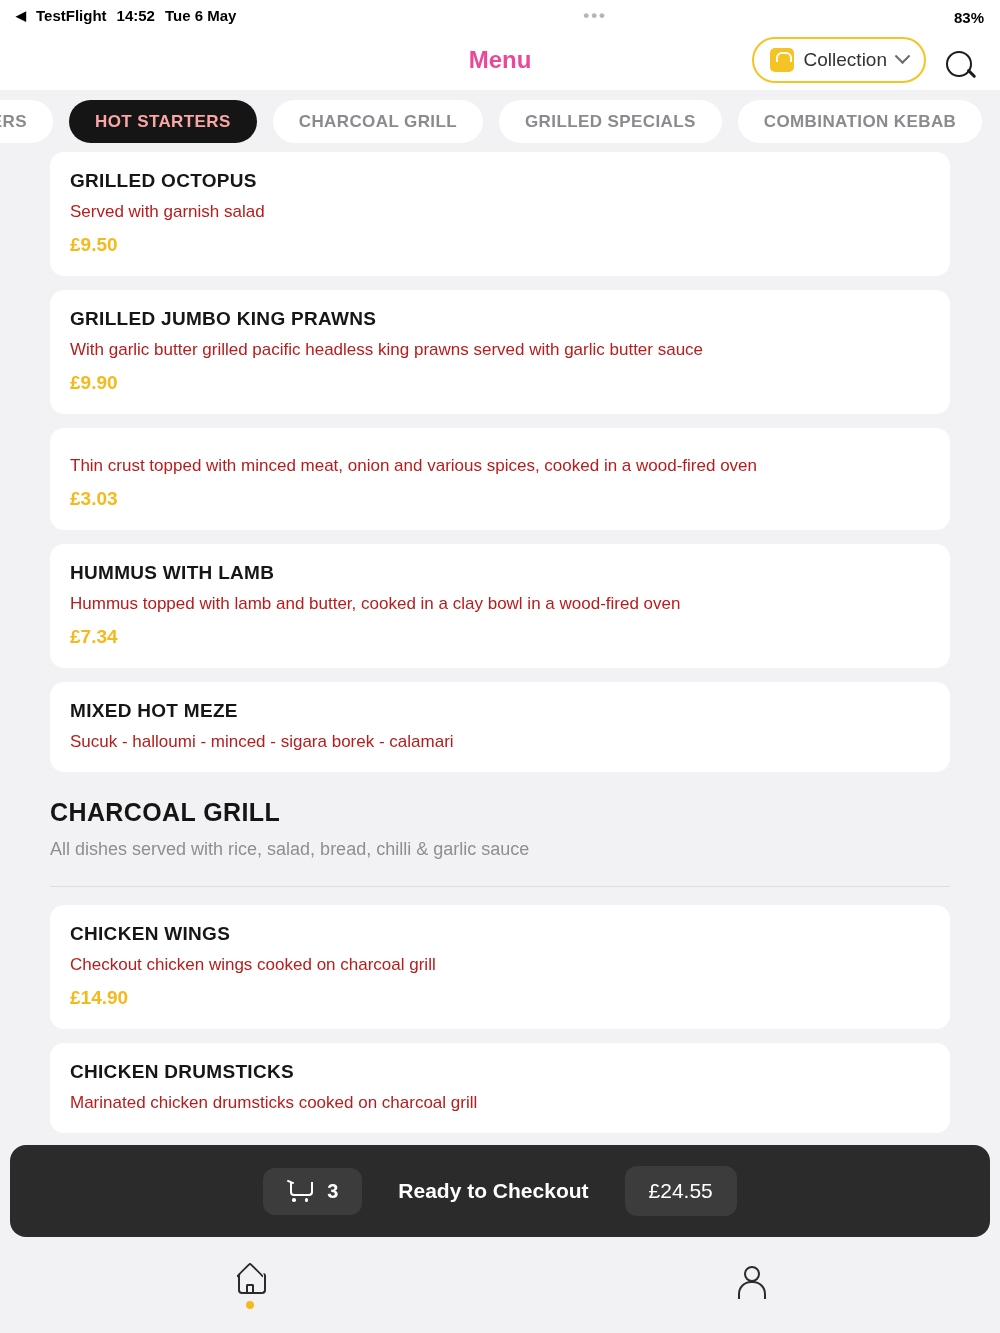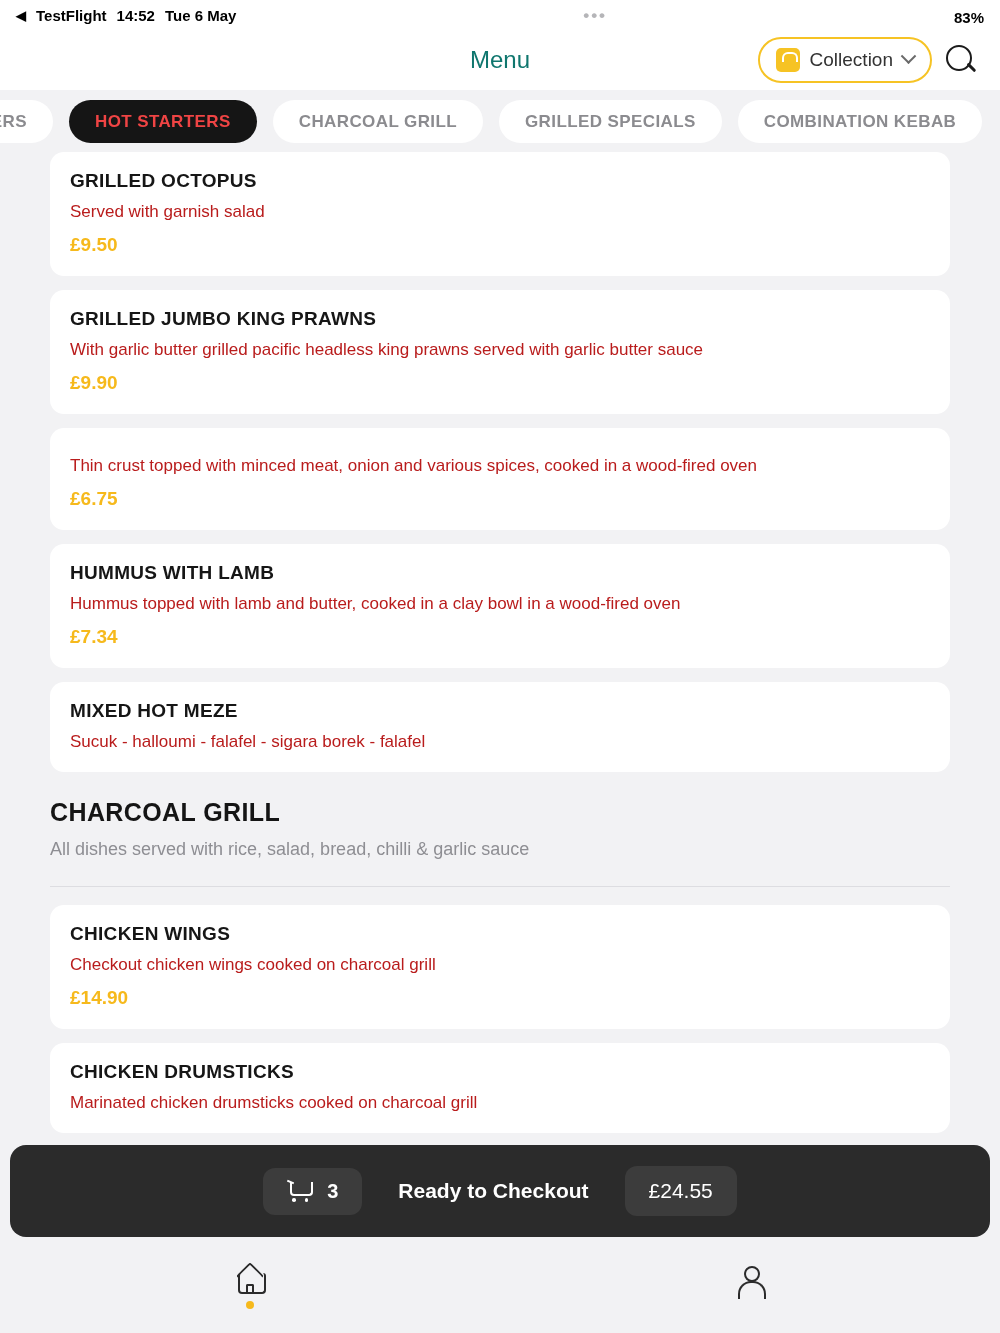--- a/index.html
+++ b/index.html
@@ -33,24 +33,24 @@
   .battery > i { position: absolute; left: 1.5px; top: 1.5px; bottom: 1.5px; width: 80%; background: #000; border-radius: 1px; display: block; }
 
   
   .navbar {
     height: 60px; background: #fff;
     display: flex; align-items: center; position: relative;
     padding: 0 22px;
   }
   .nav-title {
     position: absolute; left: 0; right: 0; text-align: center;
-    font-size: 24px; font-weight: 400; color: #0f766e;
+    font-size: 24px; font-weight: 700; color: #ec4899;
     pointer-events: none;
   }
-  .nav-right { margin-left: auto; display: flex; align-items: center; gap: 12px; z-index: 2; }
+  .nav-right { margin-left: auto; display: flex; align-items: flex-end; gap: 18px; z-index: 2; }
   .collection-btn {
     display: flex; align-items: center; gap: 10px;
     border: 2px solid #f6c324; border-radius: 26px;
     padding: 9px 16px; background: #fff;
     font-size: 19px; color: #333; font-weight: 500;
   }
   .bag-icon {
     width: 24px; height: 24px; border-radius: 5px; background: #f6c324;
     position: relative; flex: none;
   }
@@ -75,21 +75,21 @@
     display: flex; align-items: center; gap: 16px;
     padding: 0 0 0 0; overflow: hidden; white-space: nowrap;
   }
   .chip {
     flex: none;
     border-radius: 22px; background: #fff; color: #8b8b8f;
     font-size: 17px; font-weight: 600; letter-spacing: .4px;
     padding: 13px 26px; line-height: 1;
   }
   .chip.cut { margin-left: -46px; }
-  .chip.active { background: #151515; color: #ef4444; text-align: right; }
+  .chip.active { background: #151515; color: #fca5a5; text-align: right; }
 
   
   .list { padding: 0 50px; }
   .card {
     background: #fff; border-radius: 14px;
     padding: 18px 20px 20px 20px; margin-bottom: 14px;
   }
   .card-title { font-size: 19px; font-weight: 700; color: #161616; letter-spacing: .3px; }
   .card-desc { font-size: 17px; color: #b91c1c; margin-top: 10px; }
   .card-price { font-size: 19px; font-weight: 700; color: #f6b91c; margin-top: 12px; }
@@ -215,32 +215,32 @@
     </div>
 
     <div class="card">
       <div class="card-title">GRILLED JUMBO KING PRAWNS</div>
       <div class="card-desc">With garlic butter grilled pacific headless king prawns served with garlic butter sauce</div>
       <div class="card-price">£9.90</div>
     </div>
 
     <div class="card">
       <div class="card-desc">Thin crust topped with minced meat, onion and various spices, cooked in a wood-fired oven</div>
-      <div class="card-price">£6.75</div>
+      <div class="card-price">£3.03</div>
     </div>
 
     <div class="card">
       <div class="card-title">HUMMUS WITH LAMB</div>
       <div class="card-desc">Hummus topped with lamb and butter, cooked in a clay bowl in a wood-fired oven</div>
       <div class="card-price">£7.34</div>
     </div>
 
     <div class="card">
       <div class="card-title">MIXED HOT MEZE</div>
-      <div class="card-desc">Sucuk - halloumi - falafel - sigara borek - falafel</div>
+      <div class="card-desc">Sucuk - halloumi - minced - sigara borek - calamari</div>
     </div>
 
     <div class="section">
       <div class="section-title">CHARCOAL GRILL</div>
       <div class="section-sub">All dishes served with rice, salad, bread, chilli &amp; garlic sauce</div>
       <div class="section-rule"></div>
     </div>
 
     <div class="card">
       <div class="card-title">CHICKEN WINGS</div>

